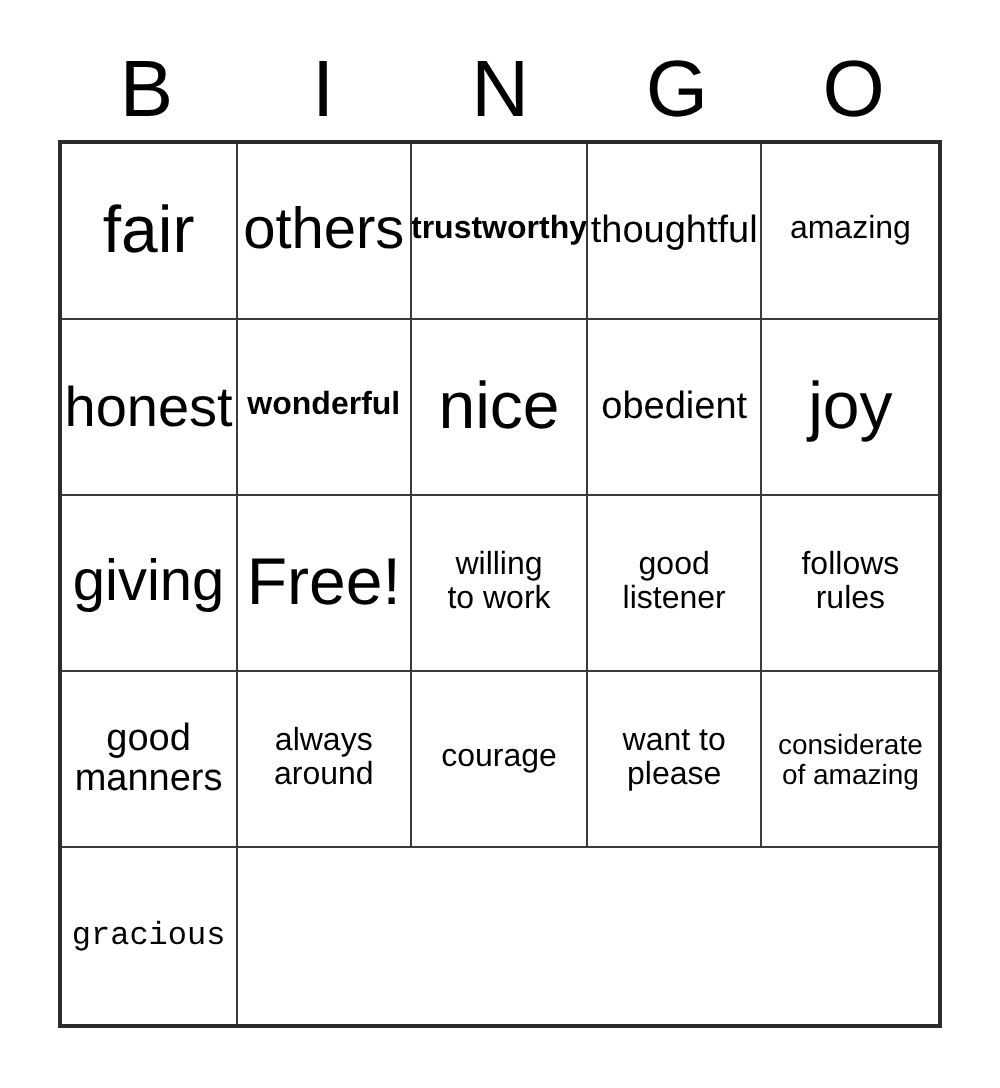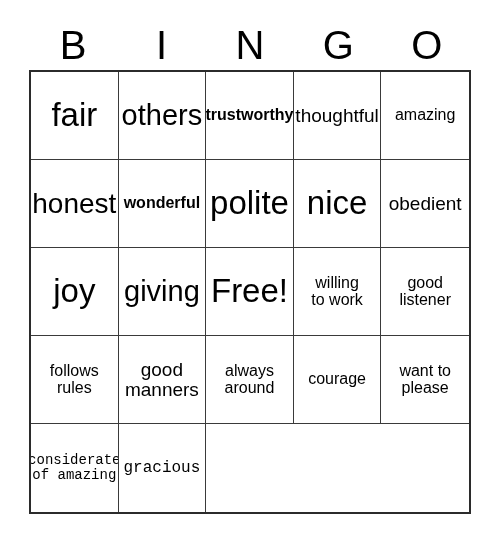--- a/index.html
+++ b/index.html
@@ -119,23 +119,20 @@
       <div class="bingo-cell s-md">
         <span class="cell-text">amazing</span>
       </div>
       <div class="bingo-cell s-lg">
         <span class="cell-text">honest</span>
       </div>
       <div class="bingo-cell s-xs">
         <span class="cell-text">wonderful</span>
       </div>
       <div class="bingo-cell s-xxl">
-        <span class="cell-text">polite</span>
-      </div>
-      <div class="bingo-cell s-xxl">
         <span class="cell-text">nice</span>
       </div>
       <div class="bingo-cell s-sm">
         <span class="cell-text">obedient</span>
       </div>
       <div class="bingo-cell s-xxl">
         <span class="cell-text">joy</span>
       </div>
       <div class="bingo-cell s-xl">
         <span class="cell-text">giving</span>

